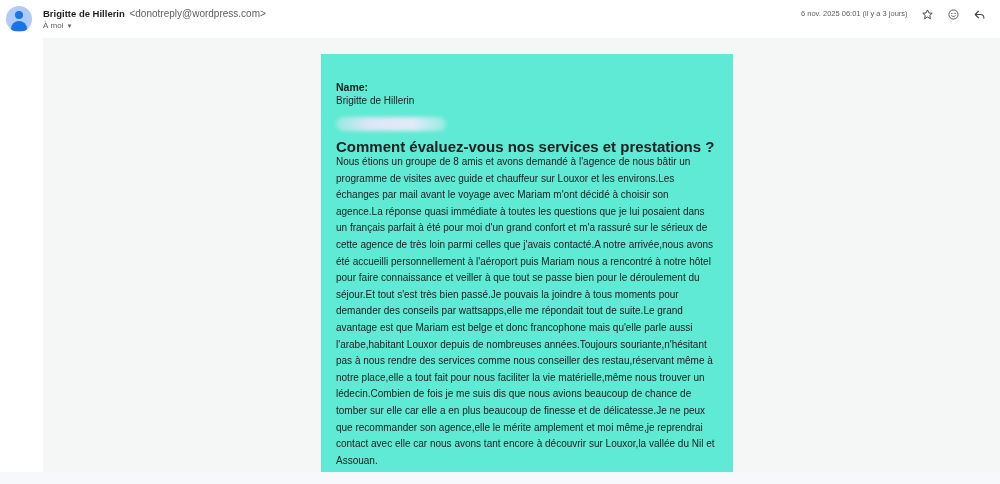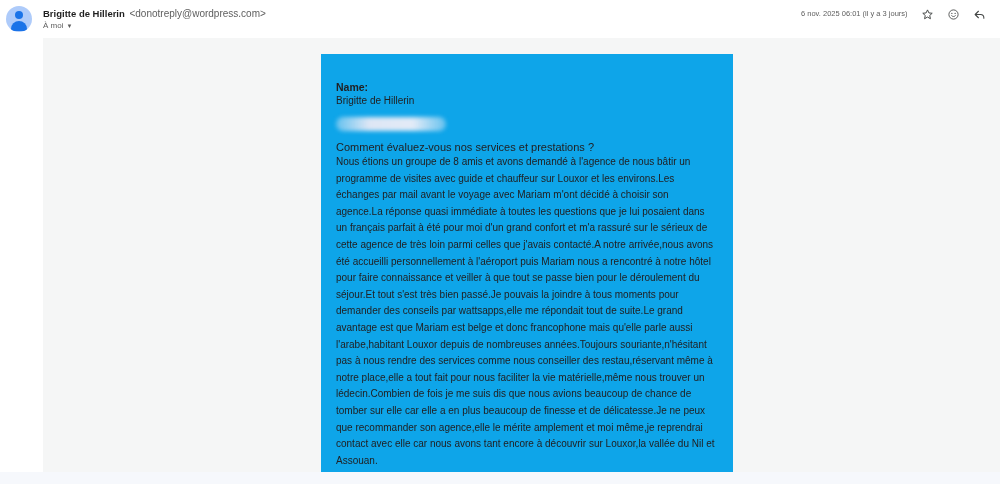--- a/index.html
+++ b/index.html
@@ -17,25 +17,25 @@
   .recipient { position: absolute; left: 43px; top: 21px; font-size: 8px; color: #5e5e5e; cursor: pointer; }
   .recipient .caret { font-size: 6px; margin-left: 3px; color: #5e5e5e; }
 
   .date { position: absolute; left: 801px; top: 9px; font-size: 7.5px; color: #5e5e5e; white-space: nowrap; }
   .icon-btn { position: absolute; top: 5px; width: 18px; height: 18px; display: flex; align-items: center; justify-content: center; cursor: pointer; }
   .icon-btn svg { width: 13px; height: 13px; }
 
   .body-bg { position: absolute; left: 43px; top: 38px; width: 957px; height: 434px; background: #f5f6f6; }
   .footer-bg { position: absolute; left: 0; top: 472px; width: 1000px; height: 12px; background: #f6f8fc; }
 
-  .card { position: absolute; left: 321px; top: 54px; width: 412px; height: 418px; background: #0ea5e9; padding: 26px 15px 0 15px; }
+  .card { position: absolute; left: 321px; top: 54px; width: 412px; height: 418px; background: #5eead4; padding: 26px 15px 0 15px; }
   .field-label { font-size: 10.5px; font-weight: bold; color: #202124; line-height: 14px; }
   .field-value { font-size: 10px; color: #202124; line-height: 14px; margin-bottom: 9px; }
   .blurred { width: 110px; height: 14px; margin-top: 3px; margin-bottom: 9px; border-radius: 7px; background: linear-gradient(90deg, rgba(230,236,248,0.4), #dde6f5 30%, #e3ebf7 70%, rgba(230,236,248,0.4)); filter: blur(2px); }
-  .question { font-size: 11px; font-weight: normal; color: #202124; line-height: 14px; margin-top: 4px; }
+  .question { font-size: 15px; font-weight: bold; color: #202124; line-height: 14px; margin-top: 4px; }
   .answer { font-size: 10px; color: #202124; line-height: 16.6px; width: 382px; }
 </style>
 </head>
 <body>
 
 <div class="header">
   <div class="avatar">
     <div class="head"></div>
     <div class="body"></div>
   </div>

